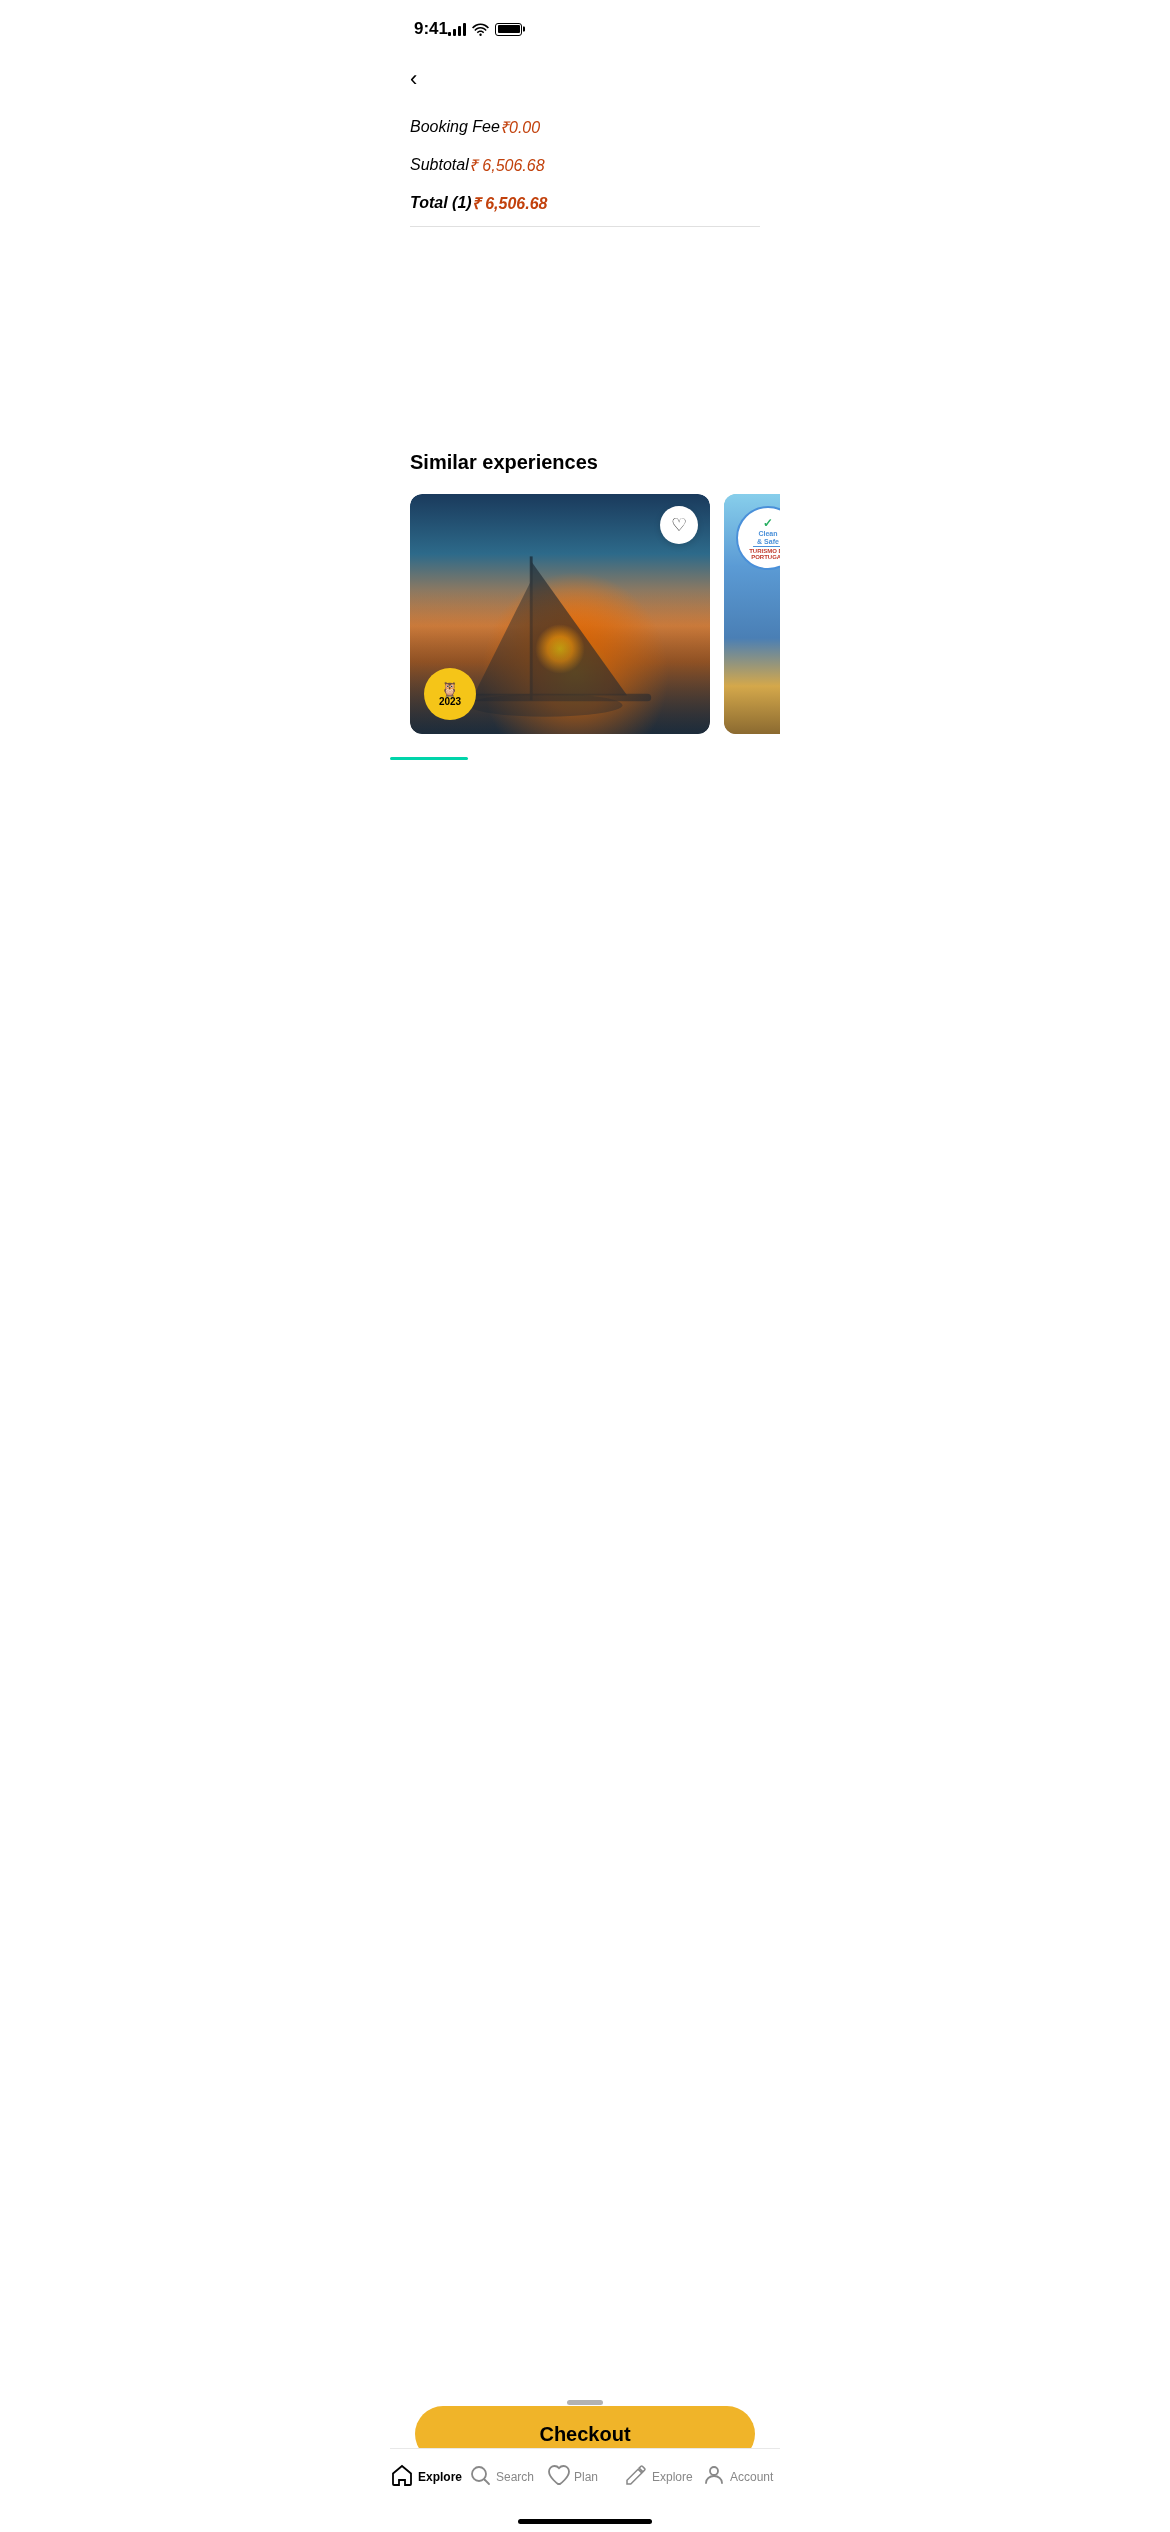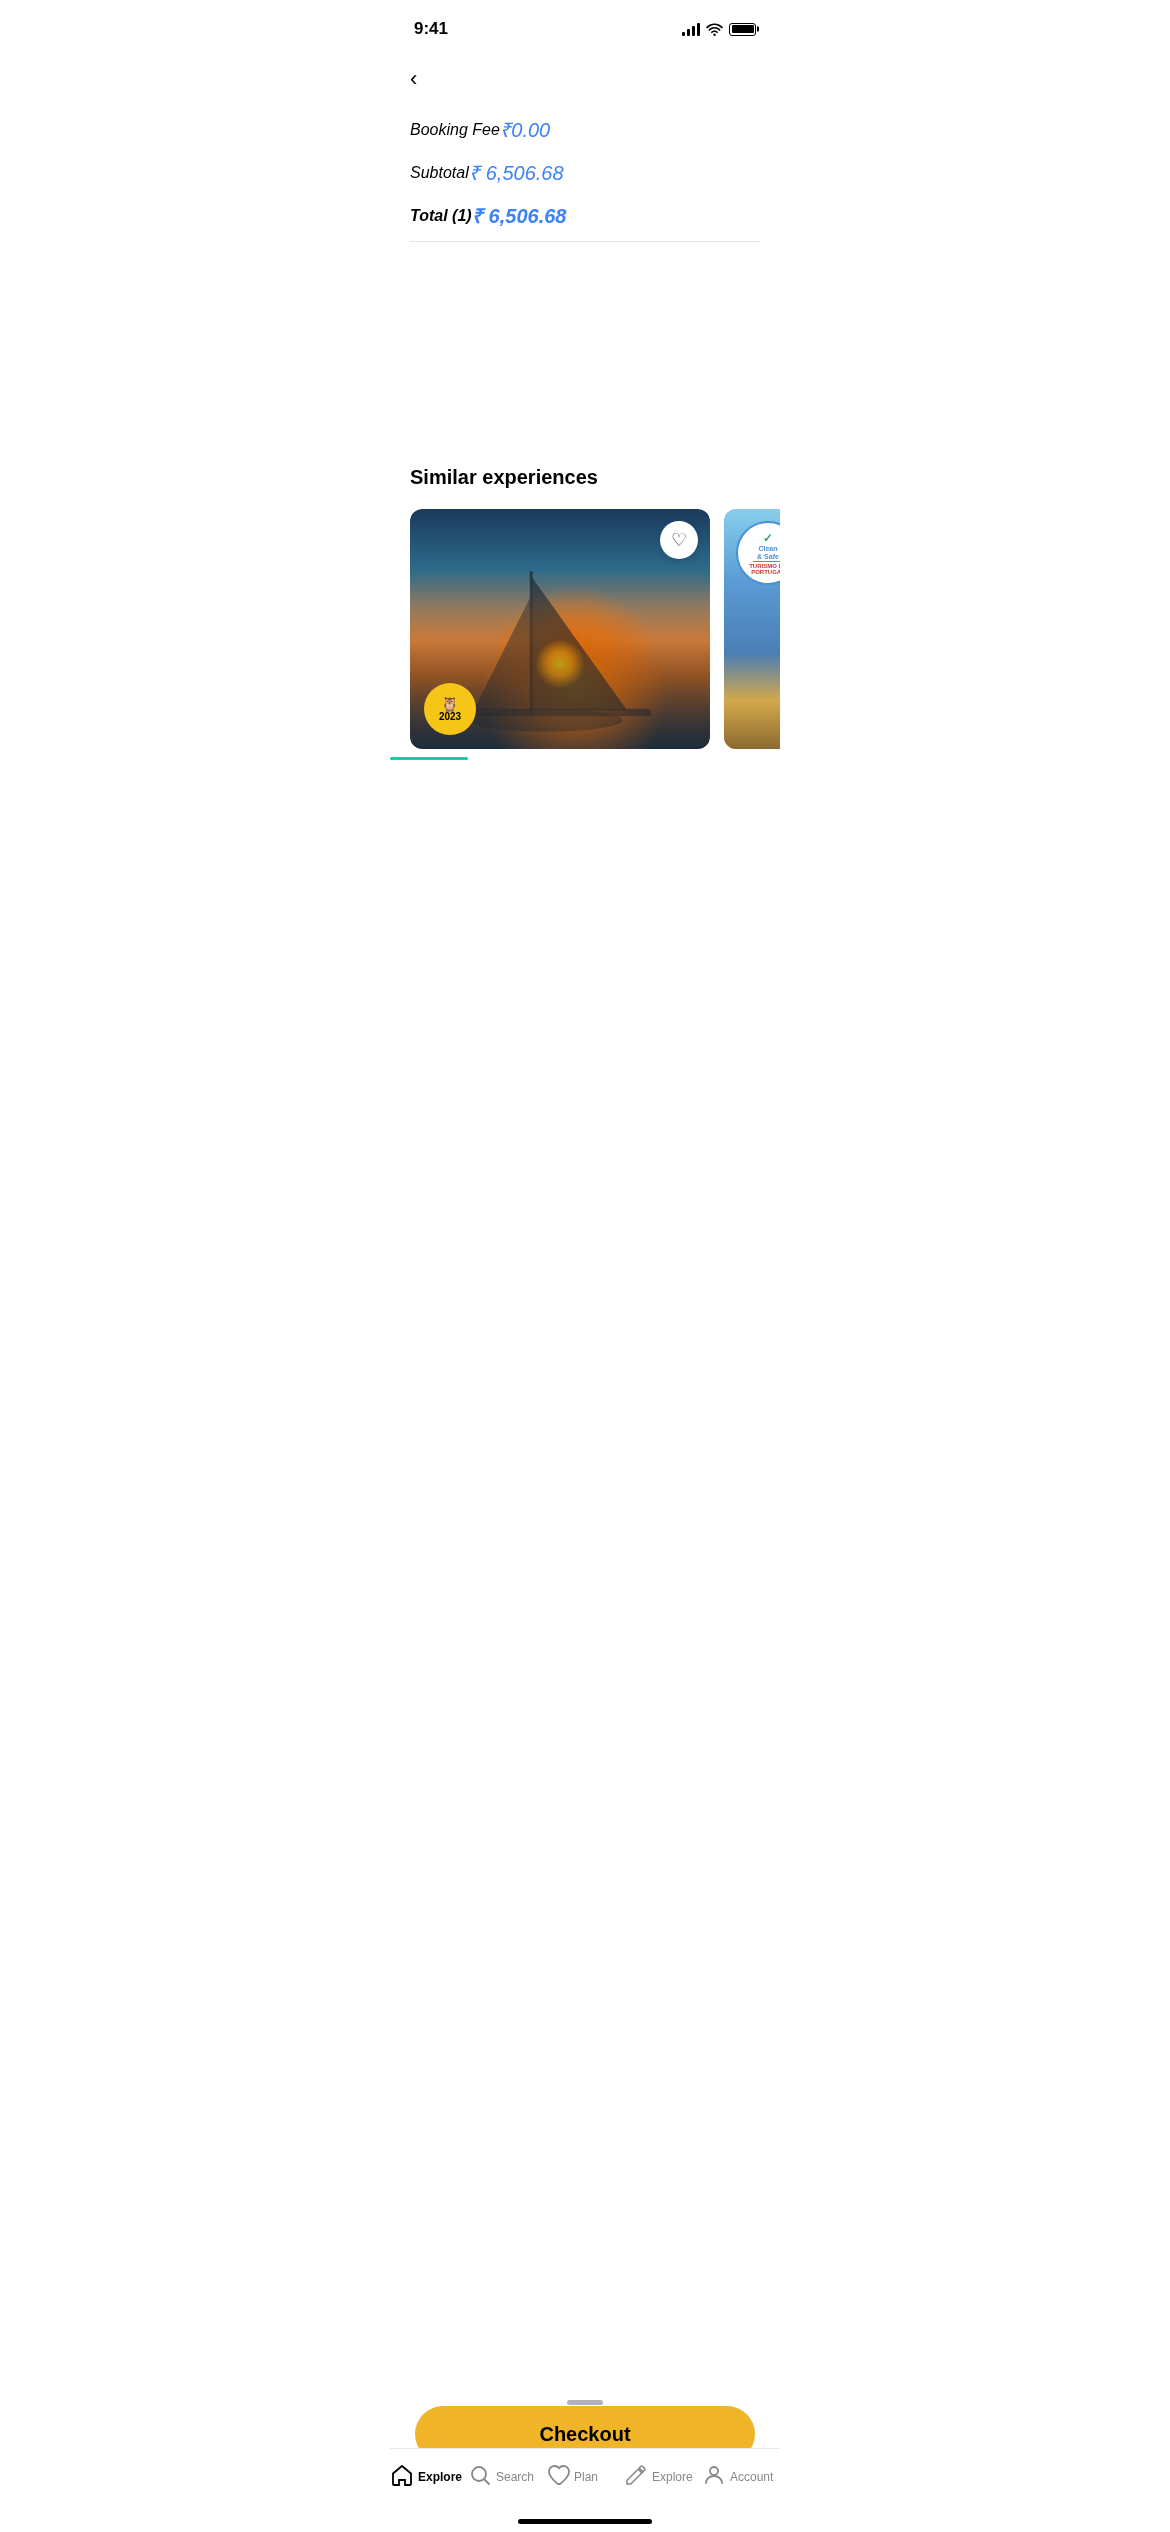--- a/index.html
+++ b/index.html
@@ -11,21 +11,20 @@
       width: 390px;
       min-height: 844px;
       margin: 0 auto;
       overflow-x: hidden;
       position: relative;
     }
 
     
     .status-bar {
       display: flex;
-      justify-content: space-between;
       align-items: center;
       padding: 14px 24px 6px;
       height: 50px;
     }
     .status-time {
       font-size: 17px;
       font-weight: 600;
       color: #000;
     }
     .status-icons {
@@ -98,22 +97,22 @@
       align-items: center;
       padding: 8px 0;
       font-style: italic;
     }
     .summary-label {
       font-size: 16px;
       color: #000;
       font-weight: 400;
     }
     .summary-value {
-      font-size: 20px;
-      color: #3b82f6;
+      font-size: 16px;
+      color: #c2410c;
       font-weight: 400;
     }
     .summary-row.total .summary-label,
     .summary-row.total .summary-value {
       font-weight: 600;
     }
     .taxes-note {
       font-size: 15px;
       color: #555;
       padding: 8px 0 16px;

